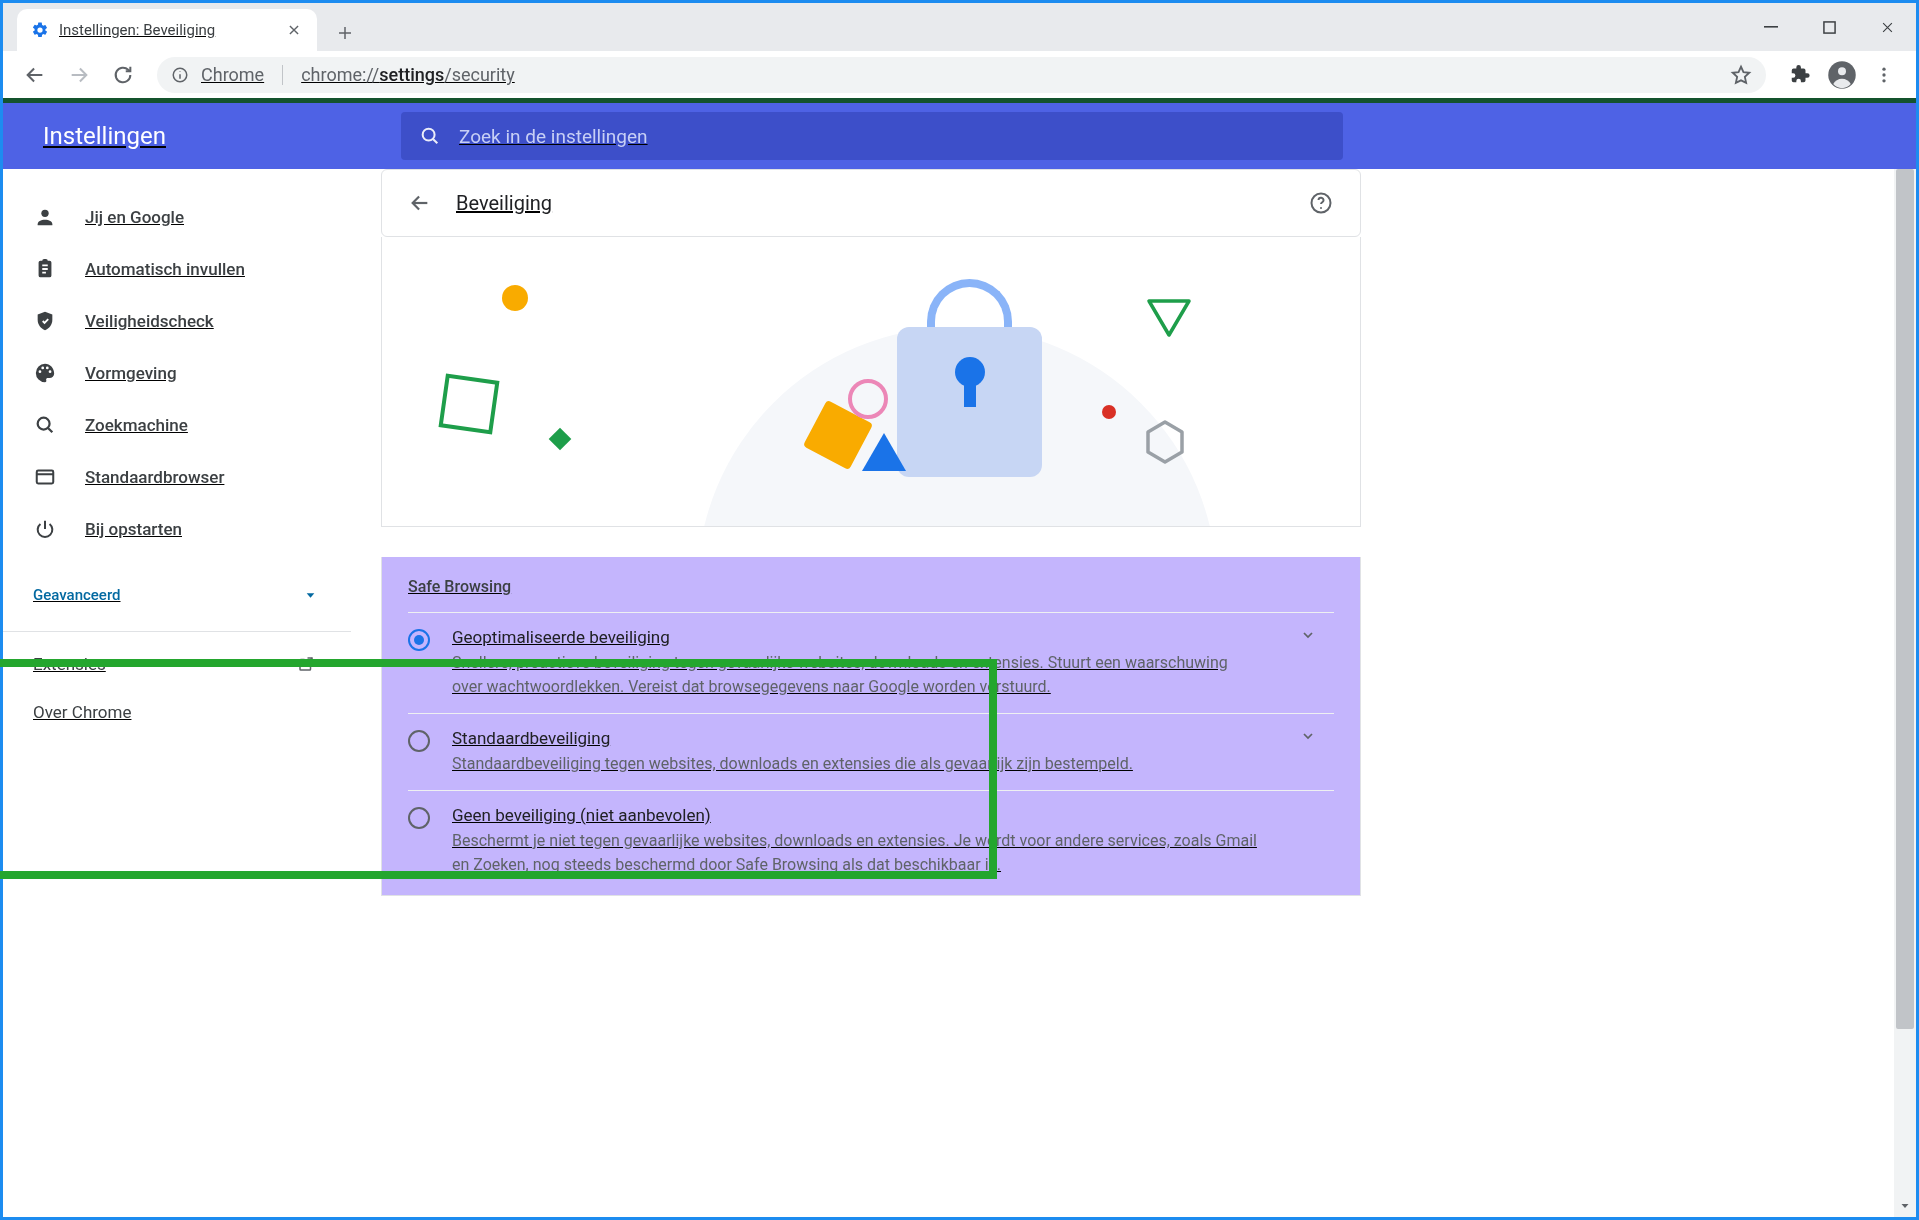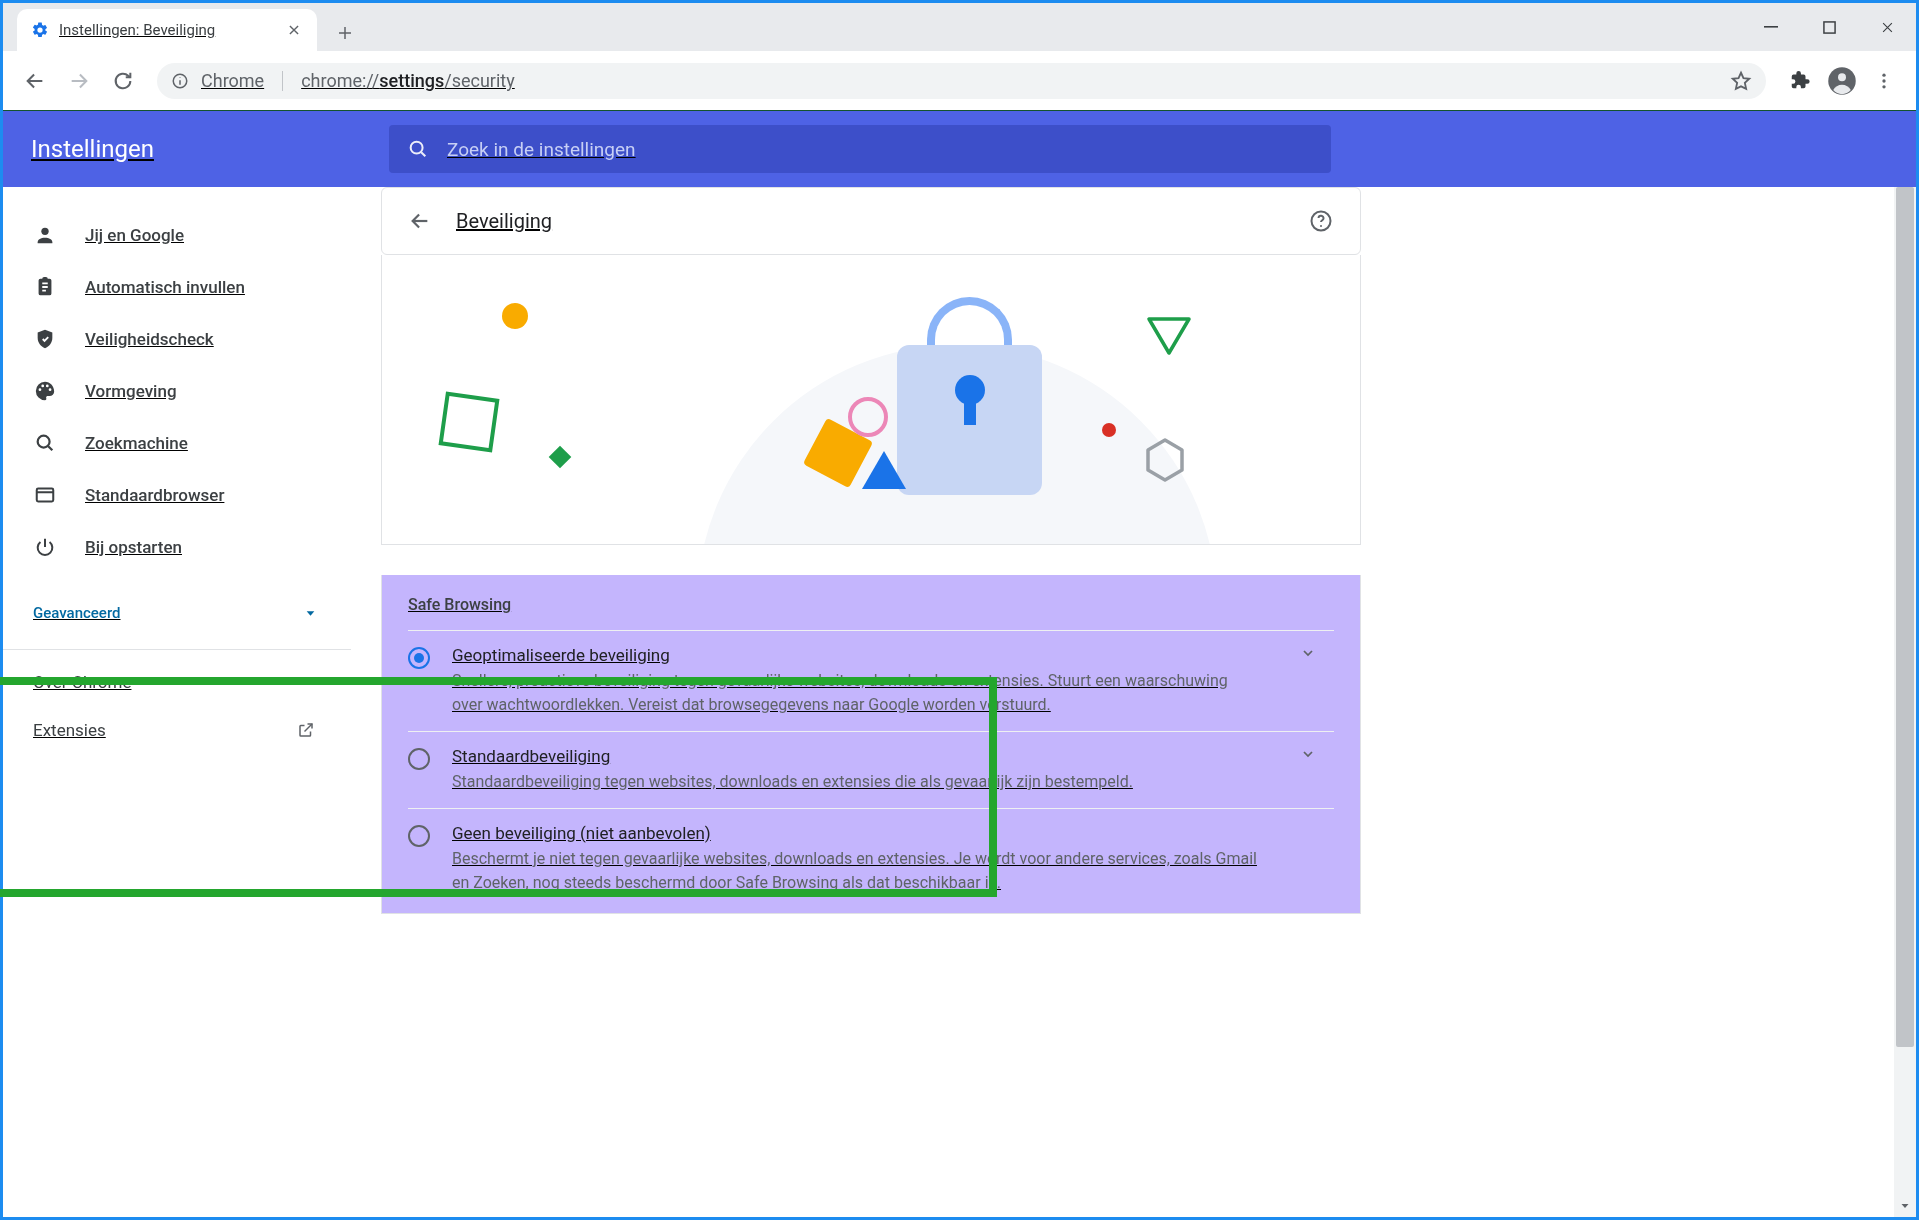--- a/index.html
+++ b/index.html
@@ -9,34 +9,34 @@
 .window { width: 1919px; height: 1220px; border: 3px solid #1d8cf0; display: flex; flex-direction: column; background: #fff; text-decoration: underline; }
 .titlebar { height: 48px; background: #e8eaed; display: flex; align-items: flex-end; position: relative; }
 .win-controls { position: absolute; right: 0; top: 0; height: 48px; display: flex; align-items: center; }
 .win-btn { width: 58px; height: 48px; display: flex; align-items: center; justify-content: center; color: #3c4043; }
 .tab { background: #fff; border-radius: 10px 10px 0 0; height: 42px; margin-left: 14px; padding: 0 14px; display: flex; align-items: center; gap: 10px; min-width: 300px; position: relative; }
 .tab .tabtitle { font-size: 15px; color: #3c4043; flex: 1; }
 .tab .close { width: 18px; height: 18px; display:flex; align-items:center; justify-content:center; color:#5f6368;}
 .newtab { width: 36px; height: 36px; display: flex; align-items:center; justify-content:center; margin-left: 10px; color:#5f6368;}
 .gear-icon { color: #1a73e8; }
 
-.toolbar { height: 60px; background: #fff; border-bottom: 1px solid #14532d; display: flex; align-items: center; padding: 0 12px; gap: 4px; }
+.toolbar { height: 52px; background: #fff; border-bottom: 5px solid #14532d; display: flex; align-items: center; padding: 0 12px; gap: 4px; }
 .tb-btn { width: 40px; height: 40px; display:flex; align-items:center; justify-content:center; color:#5f6368; border-radius:50%; }
 .tb-btn.disabled { color: #b8bcc2; }
 .omnibox { flex:1; height: 36px; background: #f1f3f4; border-radius: 18px; margin: 0 10px; display:flex; align-items:center; padding: 0 14px; gap: 12px; color:#3c4043; font-size: 18px;}
 .omnibox .scheme { color: #5f6368; }
 .omnibox .path { color: #5f6368; }
 .omnibox .chip { color: #5f6368; font-size: 18px; }
 .omnibox .sep { width:1px; height:20px; background:#c1c4c8; margin: 0 6px;}
 .omnibox .url { color:#202124; }
 .omnibox .url .bold { color:#202124; font-weight:500; }
 .right-icons { display:flex; align-items:center; gap: 2px; }
 
 
-.settings-header { height: 76px; background: #4e62e5; display:flex; align-items:center; padding: 0 28px; color:#fff; }
+.settings-header { height: 66px; background: #4e62e5; display:flex; align-items:center; padding: 0 40px; color:#fff; }
 .settings-title { font-size: 24px; font-weight: 400; width: 340px; }
 .search-wrap { flex: 0 0 960px; }
 .search-box { background: #3d4fc9; height: 48px; border-radius: 4px; display:flex; align-items:center; padding: 0 18px; gap: 18px; color: #c7cff5; font-size: 19px; margin-left: 18px;}
 .search-box svg { color: #fff; opacity: 0.9;}
 
 
 .body { flex:1; display:flex; background:#fff; min-height:0; position: relative;}
 .sidebar { width: 348px; background:#fff; padding-top: 16px; display:flex; flex-direction:column;margin-top:6px; }
 .nav-item { height: 52px; display:flex; align-items:center; padding-left: 30px; gap: 28px; font-size: 17px; color:#3c4043; font-weight:500; cursor:pointer;}
 .nav-item.active { color: #1a73e8; }
@@ -279,31 +279,31 @@
         <span>Geavanceerd</span>
         <span>
             <svg width="13" height="13" viewBox="0 0 24 24" fill="currentColor">
               <path d="M5 8l7 8 7-8z"></path>
             </svg>
           </span>
       </div>
       <div class="nav-sep"></div>
       <div style="height:8px"></div>
       <div class="side-link">
-        <span>Over Chrome</span>
-      </div>
-      <div class="side-link">
         <span>Extensies</span>
         <span>
             <svg width="18" height="18" viewBox="0 0 24 24" fill="none" stroke="#5f6368" stroke-width="2">
               <path d="M14 4h6v6"></path>
               <path d="M20 4L10 14"></path>
               <path d="M18 14v5a1 1 0 0 1-1 1H5a1 1 0 0 1-1-1V7a1 1 0 0 1 1-1h5"></path>
             </svg>
           </span>
+      </div>
+      <div class="side-link">
+        <span>Over Chrome</span>
       </div>
     </div>
 
     <div class="main">
       <div class="panel">
 
         <div class="card">
           <div class="card-header">
             <span class="back">
                 <svg width="22" height="22" viewBox="0 0 24 24" fill="none" stroke="#5f6368" stroke-width="2.4">

